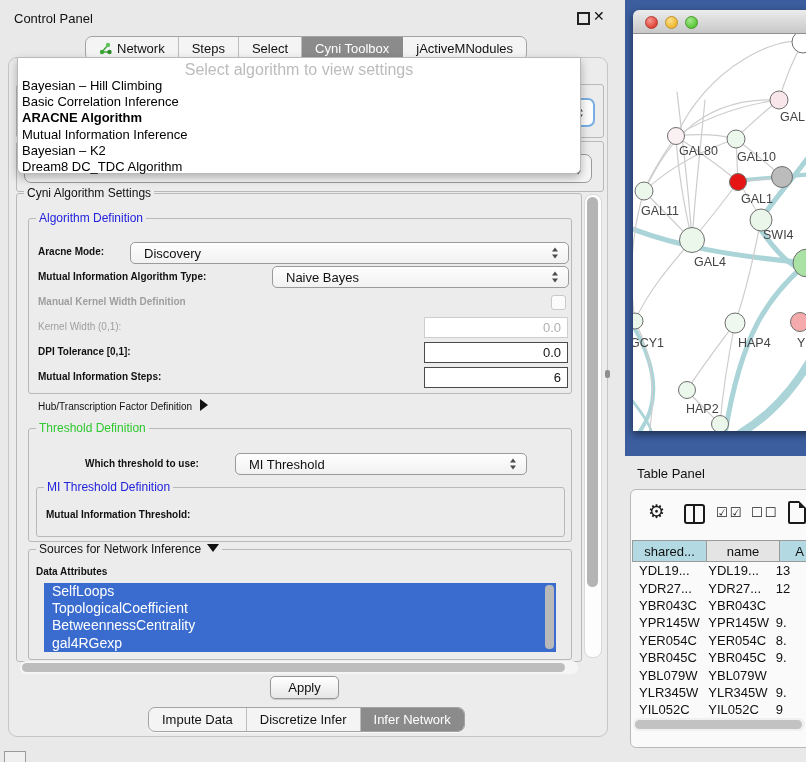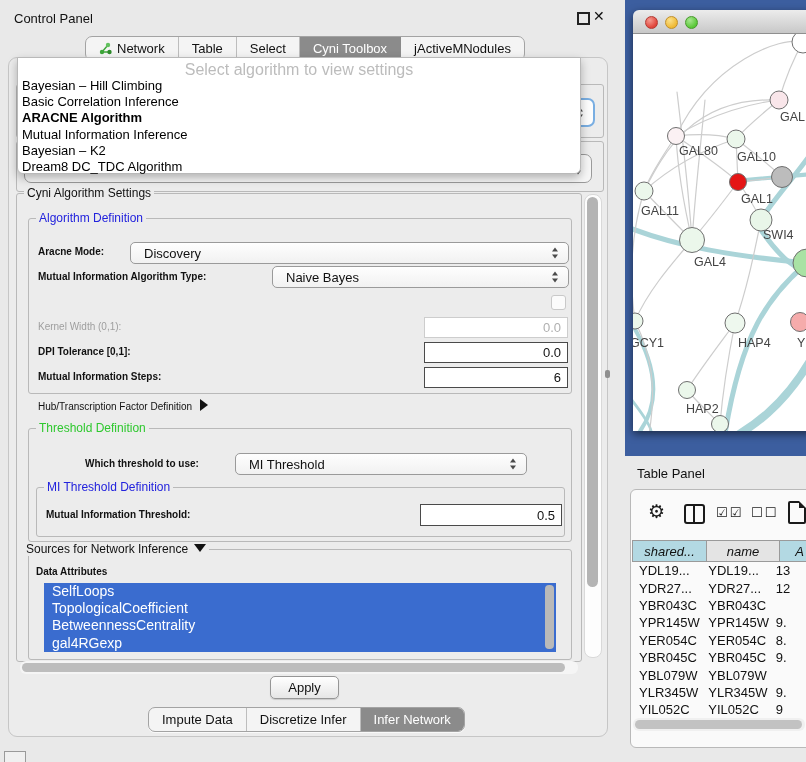--- a/index.html
+++ b/index.html
@@ -107,21 +107,21 @@
   .cols-ico{left:684px;top:504px;width:17px;height:16px;border:2px solid #1a1a1a;border-radius:3px;}
   .cols-ico:before{content:"";position:absolute;left:7px;top:0;width:2px;height:100%;background:#1a1a1a;}
   .pair{font-size:13px;color:#1a1a1a;letter-spacing:2px;}
   .checks{left:716px;top:505px;}
   .unchecks{left:751px;top:505px;}
   .file-ico{left:788px;top:501px;width:14px;height:19px;border:2px solid #1a1a1a;border-radius:2px;background:#fafafa;}
   .file-ico:before{content:"";position:absolute;right:-2px;top:-2px;border-top:7px solid #fafafa;border-left:7px solid #1a1a1a;}
 
   .thead{left:632px;top:540px;display:flex;height:22px;}
   .th{display:flex;align-items:center;justify-content:center;font-size:13px;border:1px solid #9a9a9a;
-      border-left:none;box-sizing:border-box;font-style:italic;}
+      border-left:none;box-sizing:border-box;}
   .th:first-child{border-left:1px solid #9a9a9a;}
   .th.blue{background:#b3d9e3;}
   .th.graybg{background:#e4e4e4;}
   .w1{width:75px;} .w2{width:73px;} .w3{width:40px;}
   .tbody{left:632px;top:562px;width:174px;height:156px;overflow:hidden;}
   .trow{display:flex;height:17.4px;align-items:center;}
   .tc{font-size:13px;padding-left:7px;box-sizing:border-box;white-space:nowrap;overflow:hidden;}
   .tp-hsb{left:633px;top:718px;width:172px;height:13px;background:#f0f0f0;border-radius:6px;}
   .tp-hsb-thumb{left:635px;top:720px;width:167px;height:9px;background:#c2c2c2;border-radius:5px;}
 
@@ -141,21 +141,21 @@
       <svg class="net-tab-ico" viewBox="0 0 13 13">
         <line x1="3" y1="10" x2="9" y2="3" stroke="#3da639" stroke-width="1.4"></line>
         <line x1="3" y1="10" x2="10" y2="10" stroke="#3da639" stroke-width="1.4"></line>
         <circle cx="3" cy="10" r="2.2" fill="#3da639"></circle>
           <circle cx="9" cy="3" r="2.2" fill="#62c15e"></circle>
           <circle cx="10.5" cy="10" r="2.2" fill="#2f8c2c"></circle>
       </svg>
       <span>Network</span>
     </div>
     <div class="tab">
-        <span>Table</span>
+        <span>Steps</span>
       </div>
     <div class="tab">
         <span>Select</span>
       </div>
     <div class="tab sel">
         <span>Cyni Toolbox</span>
       </div>
     <div class="tab">
         <span>jActiveMNodules</span>
       </div>
@@ -198,20 +198,21 @@
     <span>Discovery</span>
       <span class="stepper"></span>
   </div>
 
   <div class="abs lbl b" style="left:38px;top:271px;">Mutual Information Algorithm Type:</div>
   <div class="combo" style="left:272px;top:266px;width:282px;height:20px;">
     <span>Naive Bayes</span>
       <span class="stepper"></span>
   </div>
 
+  <div class="abs lbl b gray" style="left:38px;top:296px;">Manual Kernel Width Definition</div>
   <div class="abs chk"></div>
 
   <div class="abs lbl gray" style="left:38px;top:321px;">Kernel Width (0,1):</div>
   <div class="inp dis" style="left:424px;top:317px;width:136px;height:19px;">
     <span>0.0</span>
   </div>
 
   <div class="abs lbl b" style="left:38px;top:346px;">DPI Tolerance [0,1]:</div>
   <div class="inp dark" style="left:424px;top:342px;width:136px;height:19px;">
     <span>0.0</span>
@@ -231,26 +232,23 @@
 
   <div class="abs lbl b" style="left:85px;top:458px;">Which threshold to use:</div>
   <div class="combo" style="left:235px;top:453px;width:277px;height:20px;">
     <span>MI Threshold</span>
       <span class="stepper"></span>
   </div>
 
   <div class="abs fs mi-fs"></div>
   <div class="legend leg-blue" style="left:44px;top:481px;">MI Threshold Definition</div>
   <div class="abs lbl b" style="left:46px;top:509px;">Mutual Information Threshold:</div>
-  <div class="inp dark" style="left:420px;top:504px;width:134px;height:20px;">
-    <span>0.5</span>
-  </div>
 
   <div class="abs fs src-fs"></div>
-  <div class="legend" style="left:23px;top:543px;">
+  <div class="legend" style="left:36px;top:543px;">
     <span>Sources for Network Inference</span><span class="tri-down"></span>
   </div>
   <div class="abs lbl b" style="left:36px;top:566px;">Data Attributes</div>
   <div class="abs attr-list">
       <div class="attr-item">SelfLoops</div>
       <div class="attr-item">TopologicalCoefficient</div>
       <div class="attr-item">BetweennessCentrality</div>
       <div class="attr-item">gal4RGexp</div>
     </div>
   <div class="abs attr-vsb"></div>

